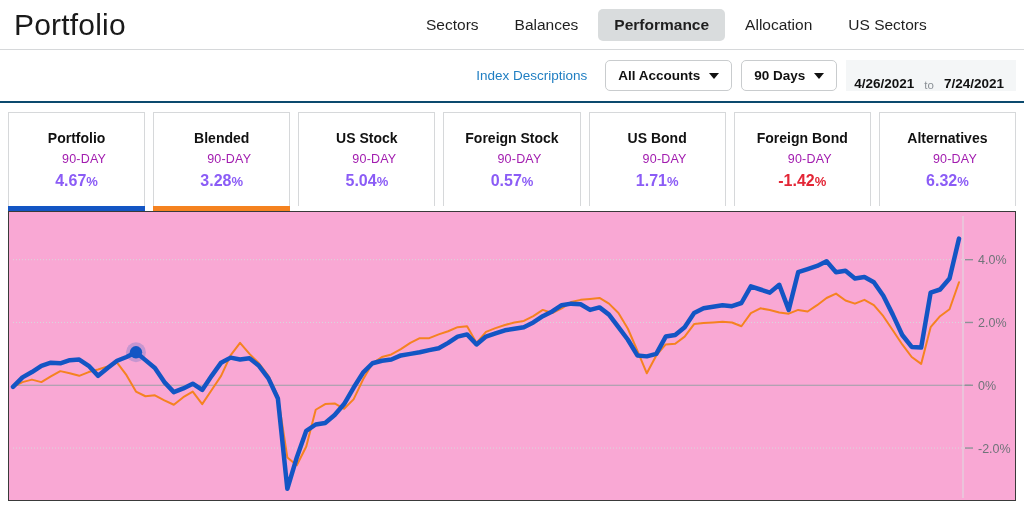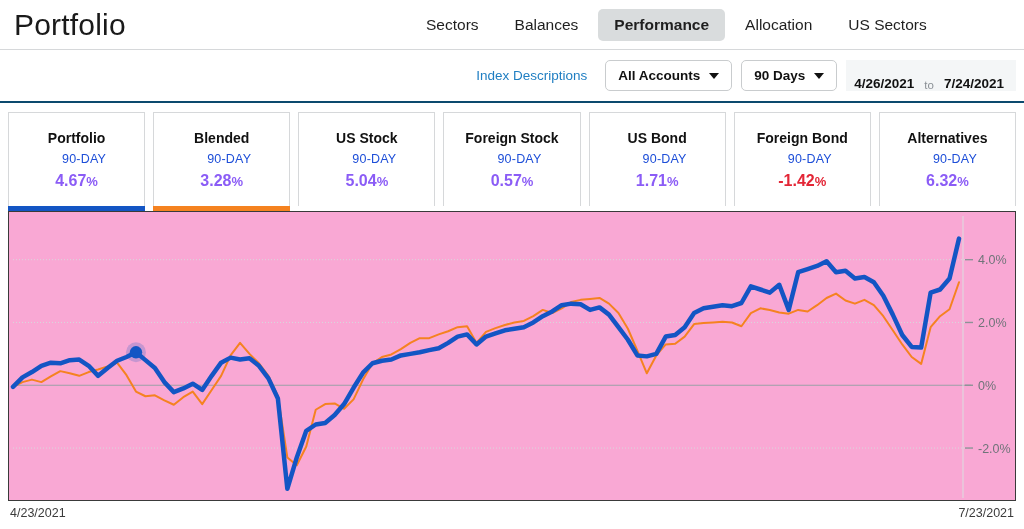--- a/index.html
+++ b/index.html
@@ -108,21 +108,21 @@
     border: 1px solid #d6d8da;
     border-bottom: none;
     background: #fff;
     display: flex; flex-direction: column;
     align-items: center; justify-content: center;
     gap: 6px;
     position: relative;
     cursor: pointer;
   }
   .card-title { font-size: 14px; font-weight: 700; color: #111; }
-  .card-period { font-size: 12.5px; color: #1d4ed8; letter-spacing: .2px; margin-left: 15px; }
+  .card-period { font-size: 12.5px; color: #a21caf; letter-spacing: .2px; margin-left: 15px; }
   .card-value { font-size: 16px; font-weight: 700; }
   .card-value .pct { font-size: 13px; }
   .card-value.pos { color: #8b5cf6; }
   .card-value.neg { color: #e32636; }
 
   .selbar {
     position: absolute;
     left: -1px; right: -1px; bottom: -5px;
     height: 5px;
   }
@@ -250,18 +250,14 @@
         <line x1="956" y1="236.046511627907" x2="964" y2="236.046511627907" stroke="#8d9297" stroke-width="1.4"></line>
         <text x="969" y="240.546511627907" class="ylabel">-2.0%</text>
         <line x1="954" y1="4" x2="954" y2="286" stroke="#dcdee0" stroke-width="1"></line>
         <polyline points="4.00,174.83 13.46,170.12 22.92,167.60 32.38,170.12 41.84,164.47 51.30,159.13 60.76,161.33 70.22,163.84 79.68,160.07 89.14,157.56 98.60,154.42 108.06,150.65 117.52,163.21 126.98,179.53 136.44,184.24 145.90,183.30 155.36,188.33 164.82,192.72 174.28,185.19 183.74,179.53 193.20,192.09 202.66,177.97 212.12,163.84 221.58,143.43 231.04,130.87 240.50,141.86 249.96,151.28 259.42,163.84 268.88,184.24 278.34,245.47 287.80,253.31 297.26,234.48 306.72,197.74 316.18,192.09 325.64,191.47 335.10,196.80 344.56,187.38 354.02,167.60 363.48,151.28 372.94,145.00 382.40,142.49 391.86,137.15 401.32,130.87 410.78,126.16 420.24,126.16 429.70,122.40 439.16,119.26 448.62,115.17 458.08,114.23 467.54,130.87 477.00,119.88 486.46,116.12 495.92,112.98 505.38,110.47 514.84,108.90 524.30,104.19 533.76,97.91 543.22,101.05 552.68,96.34 562.14,90.06 571.60,87.86 581.06,86.92 590.52,85.98 599.98,91.63 609.44,101.05 618.90,116.74 628.36,138.72 637.82,161.33 647.28,143.43 656.74,132.44 666.20,131.81 675.66,124.59 685.12,112.03 694.58,111.09 704.04,110.47 713.50,109.84 722.96,110.47 732.42,114.23 741.88,101.05 751.34,96.34 760.80,97.91 770.26,100.42 779.72,101.67 789.18,97.91 798.64,99.48 808.10,93.20 817.56,85.98 827.02,81.58 836.48,88.49 845.94,91.63 855.40,87.86 864.86,93.20 874.32,104.19 883.78,118.31 893.24,132.44 902.70,145.00 912.16,151.91 921.62,115.17 931.08,104.19 940.54,97.28 950.00,70.28" fill="none" stroke="#f58220" stroke-width="2" stroke-linejoin="round" stroke-linecap="round"></polyline>
         <polyline points="4.00,174.83 13.46,165.41 22.92,160.07 32.38,153.79 41.84,150.65 51.30,151.28 60.76,148.14 70.22,147.51 79.68,153.79 89.14,163.84 98.60,155.99 108.06,148.77 117.52,145.00 126.98,140.29 136.44,148.14 145.90,155.99 155.36,170.12 164.82,180.16 174.28,176.40 183.74,171.69 193.20,177.97 202.66,163.84 212.12,150.65 221.58,145.63 231.04,147.51 240.50,146.26 249.96,153.79 259.42,166.35 268.88,186.44 278.34,276.86 287.80,245.47 297.26,218.78 306.72,212.50 316.18,210.93 325.64,203.08 335.10,192.09 344.56,175.77 354.02,160.70 363.48,151.28 372.94,148.77 382.40,147.51 391.86,143.43 401.32,141.86 410.78,140.29 420.24,138.09 429.70,136.21 439.16,130.87 448.62,124.59 458.08,122.40 467.54,132.44 477.00,124.59 486.46,121.45 495.92,118.31 505.38,116.74 514.84,115.17 524.30,110.47 533.76,104.19 543.22,99.48 552.68,93.20 562.14,91.63 571.60,92.26 581.06,97.91 590.52,95.40 599.98,102.62 609.44,115.17 618.90,127.73 628.36,143.43 637.82,144.37 647.28,141.86 656.74,124.59 666.20,123.02 675.66,115.17 685.12,101.05 694.58,96.34 704.04,94.77 713.50,93.20 722.96,94.14 732.42,91.00 741.88,74.36 751.34,77.50 760.80,80.64 770.26,72.79 779.72,97.91 789.18,60.23 798.64,57.09 808.10,53.95 817.56,49.24 827.02,60.23 836.48,58.66 845.94,66.51 855.40,64.94 864.86,70.28 874.32,83.78 883.78,102.62 893.24,123.02 902.70,134.95 912.16,135.58 921.62,80.64 931.08,77.50 940.54,66.51 950.00,26.64" fill="none" stroke="#1355c4" stroke-width="4.5" stroke-linejoin="round" stroke-linecap="round"></polyline>
         <circle cx="126.98" cy="140.29069767441862" r="10" fill="#1355c4" opacity="0.22"></circle>
         <circle cx="126.98" cy="140.29069767441862" r="6.2" fill="#1355c4"></circle>
       </svg>
   </div>
 
-  <div class="xaxis">
-    <span>4/23/2021</span>
-    <span>7/23/2021</span>
-  </div>
 
 </div>
 
 </body></html>

